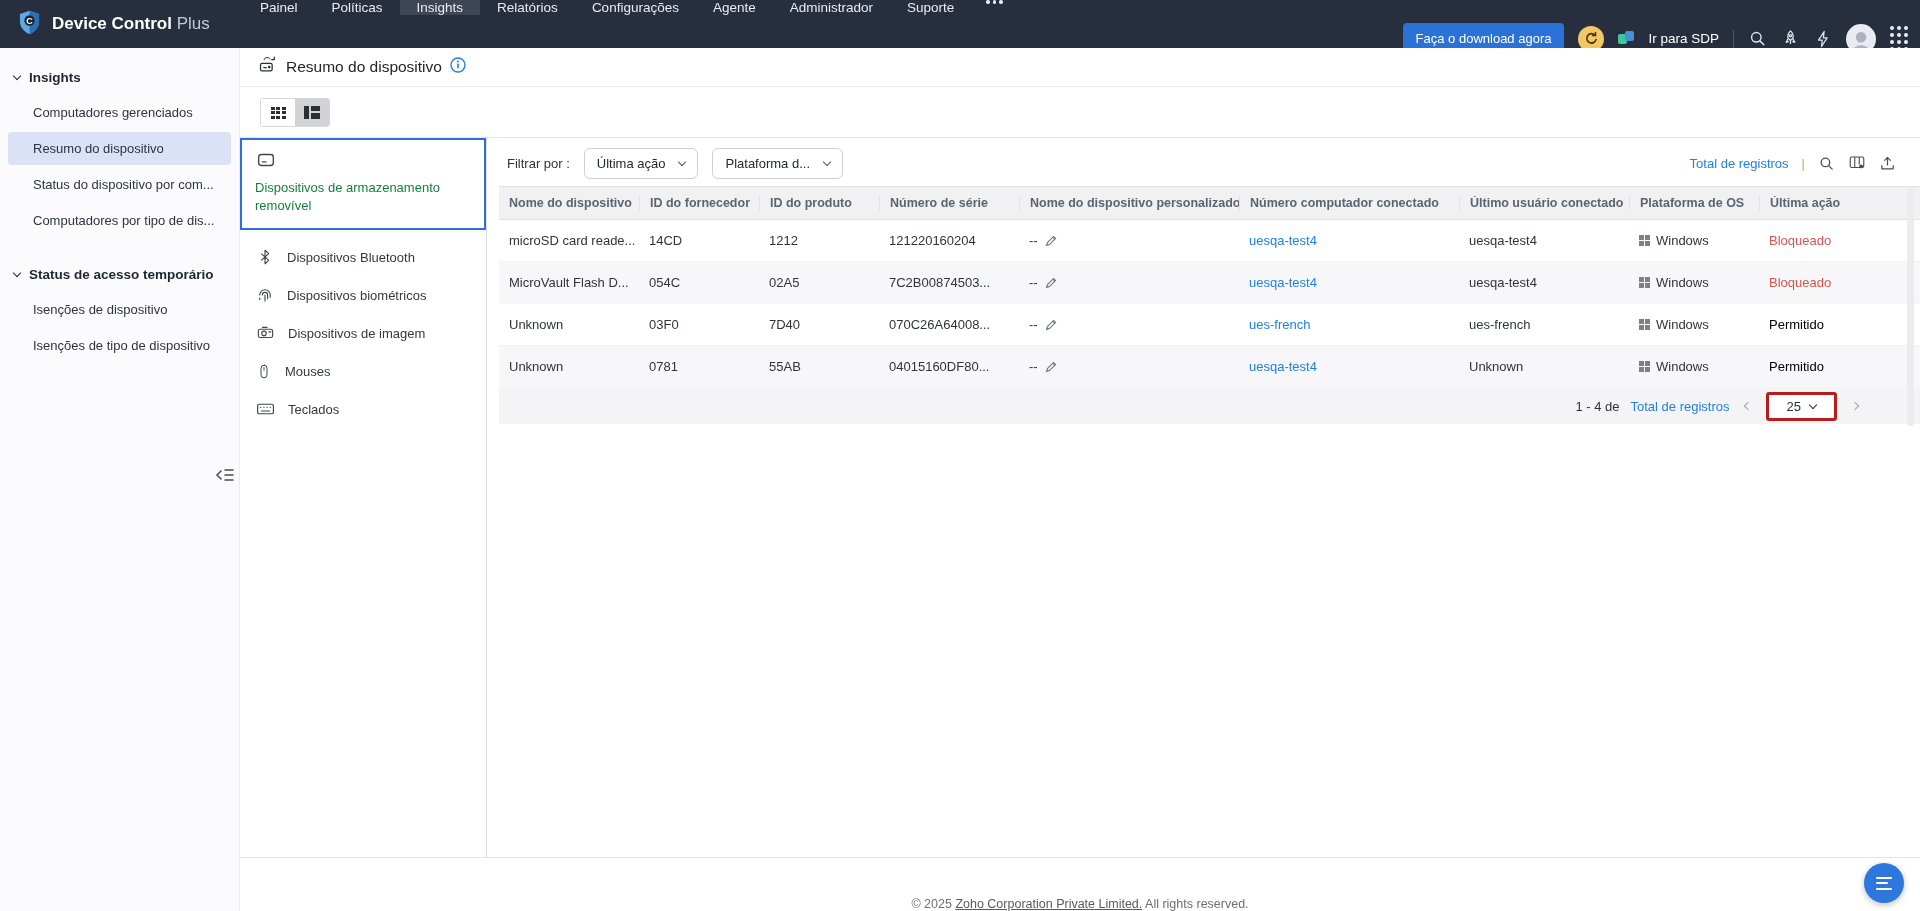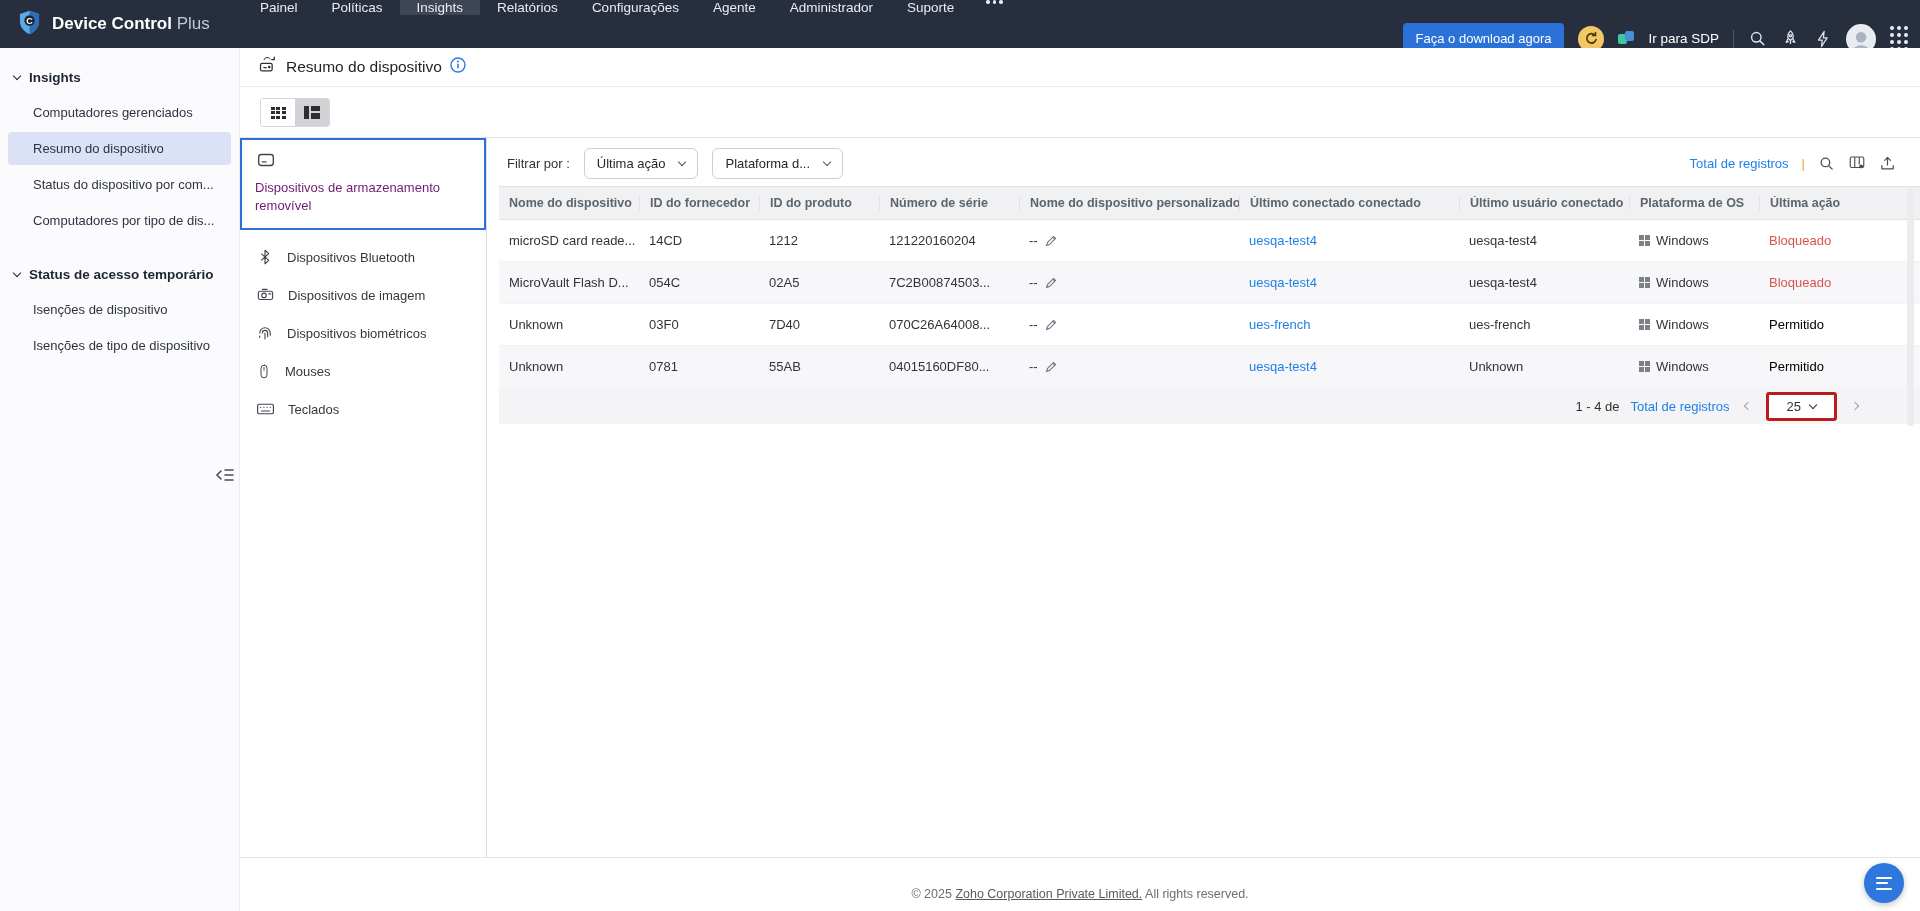--- a/index.html
+++ b/index.html
@@ -52,21 +52,21 @@
   .toggle-btn { width:34px; height:27px; display:flex; align-items:center; justify-content:center; background:#fff; cursor:pointer; }
   .toggle-btn.active { background:#d2d3d6; }
   .grid-glyph { display:grid; grid-template-columns:repeat(3,4px); grid-auto-rows:3px; gap:1.5px; }
   .grid-glyph i { background:#2e2e2e; display:block; }
   .listpanel-glyph { display:grid; grid-template-columns:5px 9px; grid-template-rows:5px 6px; gap:1.5px; }
   .listpanel-glyph i { background:#2e2e2e; display:block; }
 
   .content-row { margin-top:10px; border-top:1px solid #e5e5e5; border-bottom:1px solid #e5e5e5; display:flex; height:721px; }
   .cat-panel { width:247px; border-right:1px solid #dcdcdc; flex:0 0 auto; }
   .cat-card { border:2px solid #2f6fdc; padding:11px 13px 13px; cursor:pointer; }
-  .cat-card .label { color:#701a75; font-size:13px; line-height:1.4; margin-top:6px; }
+  .cat-card .label { color:#15803d; font-size:13px; line-height:1.4; margin-top:6px; }
   .cat-item { display:flex; align-items:center; gap:13px; padding:10px 16px; font-size:13px; color:#33393f; cursor:pointer; }
   .cat-item svg, .cat-card svg { color:#41464d; flex:0 0 auto; }
 
   .table-panel { flex:1; position:relative; padding-left:12px; }
   .filter-row { display:flex; align-items:center; gap:14px; height:48px; padding:2px 24px 0 8px; font-size:13px; color:#333; }
   .dropdown { display:flex; align-items:center; gap:14px; border:1px solid #cfcfcf; border-radius:6px; padding:7px 12px; background:#fff; cursor:pointer; color:#24292f; white-space:nowrap; }
   .dropdown .chev { color:#555; }
   .filter-right { margin-left:auto; display:flex; align-items:center; gap:13px; }
   .total-link { color:#2180e8; font-size:13px; cursor:pointer; text-decoration:none; }
   .pipe { color:#e8a33d; font-size:13px; }
@@ -86,21 +86,21 @@
   .win-glyph { display:grid; grid-template-columns:5px 5px; grid-template-rows:5px 5px; gap:1px; }
   .win-glyph i { background:#7b8089; display:block; }
   [data-status="Bloqueado"] { color:#d9534f; }
   [data-status="Permitido"] { color:#000000; }
 
   .pag-row { display:flex; align-items:center; justify-content:flex-end; gap:11px; height:36px; background:#f4f4f6; font-size:13px; color:#333; padding-right:58px; }
   .pag-arrow { color:#9aa0a6; cursor:pointer; display:flex; align-items:center; padding:4px; }
   .pager-select { display:flex; align-items:center; gap:9px; background:#fff; border:3px solid #b91c1c; border-radius:3px; padding:4px 18px; cursor:pointer; color:#2b2f35; }
   .vscroll { position:absolute; right:6px; top:50px; width:7px; height:238px; background:#ececef; border-radius:4px; }
 
-  .footer { position:absolute; bottom:10px; left:0; width:100%; text-align:center; font-size:12.5px; color:#6e6e6e; }
+  .footer { position:absolute; bottom:0; left:0; width:100%; text-align:center; font-size:12.5px; color:#6e6e6e; }
   .footer a { color:#5a5a5a; text-decoration:underline; cursor:pointer; }
   .fab { position:fixed; right:16px; bottom:8px; width:40px; height:40px; border-radius:50%; background:#2e77dc; display:flex; align-items:center; justify-content:center; flex-direction:column; gap:3.5px; cursor:pointer; box-shadow:0 2px 6px rgba(0,0,0,.25); }
   .fab i { display:block; width:16px; height:2px; background:#fff; border-radius:1px; }
   .fab i:nth-child(2){ width:12px; align-self:flex-start; margin-left:12px; }
 </style>
 </head>
 <body>
 
 <div class="navbar">
   <div class="brand">
@@ -271,36 +271,36 @@
           <div class="label">Dispositivos de armazenamento removível</div>
         </div>
         <div style="padding-top:8px;">
           <div class="cat-item">
             <svg width="18" height="18" viewBox="0 0 24 24" fill="none" stroke="currentColor" stroke-width="1.5" stroke-linejoin="round">
               <path d="M7 7.5l10 9-5 4.5V3l5 4.5-10 9"></path>
             </svg>
             <span>Dispositivos Bluetooth</span>
           </div>
           <div class="cat-item">
+            <svg width="18" height="18" viewBox="0 0 24 24" fill="none" stroke="currentColor" stroke-width="1.5" stroke-linecap="round">
+              <path d="M5 12a7 7 0 0114 0v3"></path>
+                <path d="M8.5 12a3.5 3.5 0 017 0v5"></path>
+                <path d="M12 12v8"></path>
+                <path d="M5 16v2"></path>
+            </svg>
+            <span>Dispositivos biométricos</span>
+          </div>
+          <div class="cat-item">
             <svg width="19" height="18" viewBox="0 0 24 24" fill="none" stroke="currentColor" stroke-width="1.5" stroke-linecap="round">
               <rect x="2.5" y="7" width="19" height="11" rx="2.5"></rect>
                 <circle cx="10" cy="12.5" r="3"></circle>
                 <path d="M16.5 10.5h2.5"></path>
                 <path d="M8 4.5h6"></path>
             </svg>
             <span>Dispositivos de imagem</span>
-          </div>
-          <div class="cat-item">
-            <svg width="18" height="18" viewBox="0 0 24 24" fill="none" stroke="currentColor" stroke-width="1.5" stroke-linecap="round">
-              <path d="M5 12a7 7 0 0114 0v3"></path>
-                <path d="M8.5 12a3.5 3.5 0 017 0v5"></path>
-                <path d="M12 12v8"></path>
-                <path d="M5 16v2"></path>
-            </svg>
-            <span>Dispositivos biométricos</span>
           </div>
           <div class="cat-item">
             <svg width="16" height="19" viewBox="0 0 24 24" fill="none" stroke="currentColor" stroke-width="1.5" stroke-linecap="round">
               <rect x="7.5" y="2.5" width="9" height="19" rx="4.5"></rect>
                 <path d="M12 6v4"></path>
             </svg>
             <span>Mouses</span>
           </div>
           <div class="cat-item">
             <svg width="19" height="16" viewBox="0 0 24 20" fill="none" stroke="currentColor" stroke-width="1.5" stroke-linecap="round">
@@ -347,21 +347,21 @@
             </span>
           </div>
         </div>
 
         <div class="thead">
           <div>Nome do dispositivo</div>
           <div>ID do fornecedor</div>
           <div>ID do produto</div>
           <div>Número de série</div>
           <div>Nome do dispositivo personalizado</div>
-          <div>Último conectado conectado</div>
+          <div>Número computador conectado</div>
           <div>Último usuário conectado</div>
           <div>Plataforma de OS</div>
           <div>Última ação</div>
         </div>
 
         <div>
 
           <div class="trow">
             <div>microSD card reade...</div>
             <div>14CD</div>

